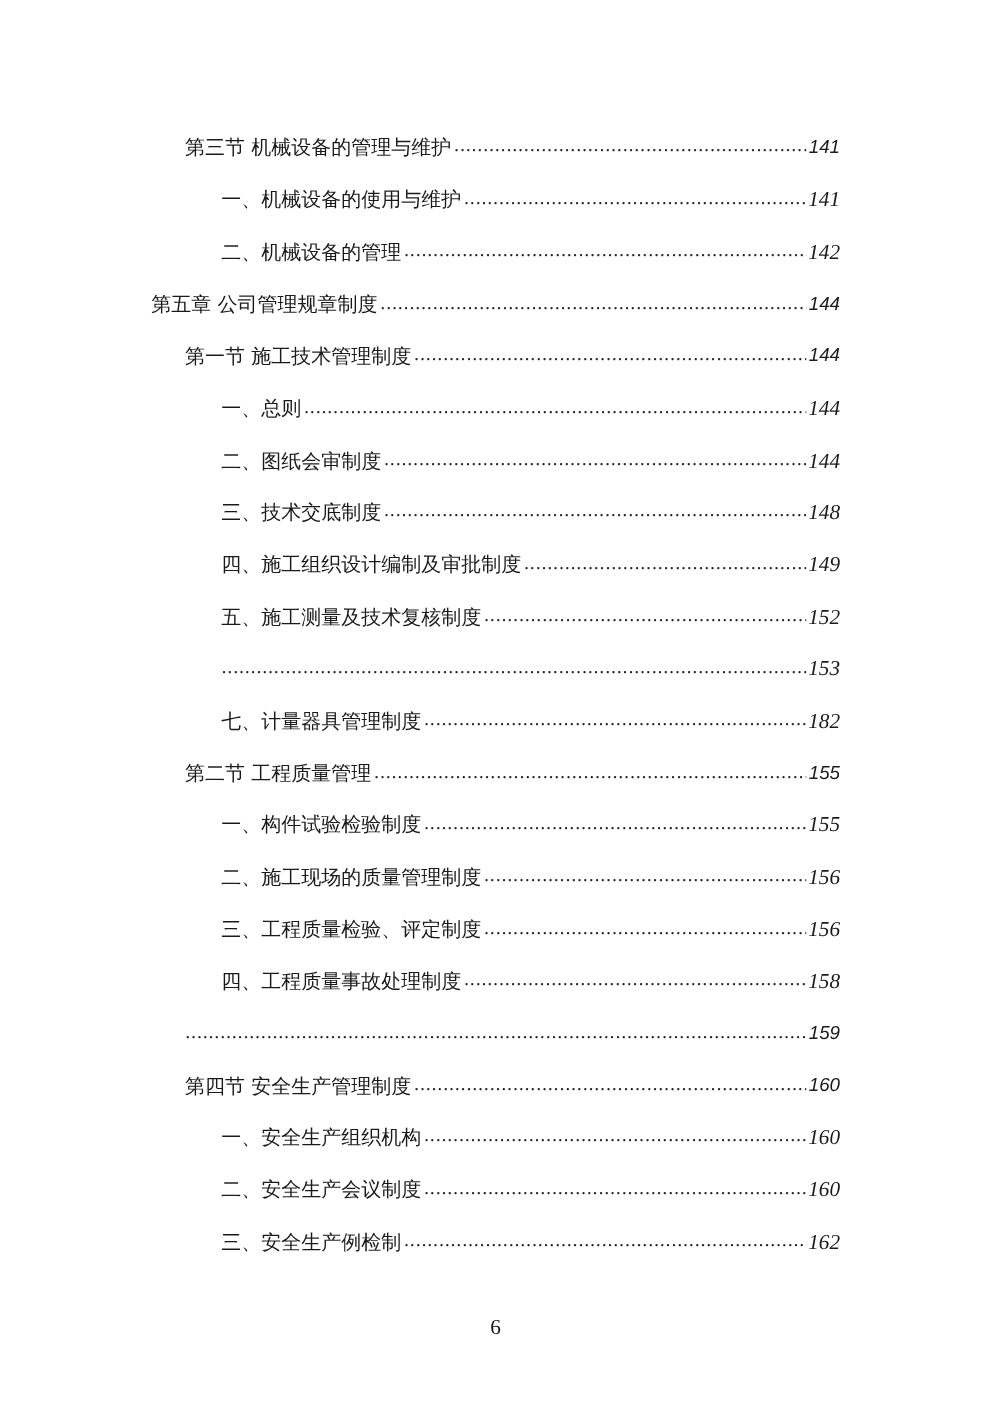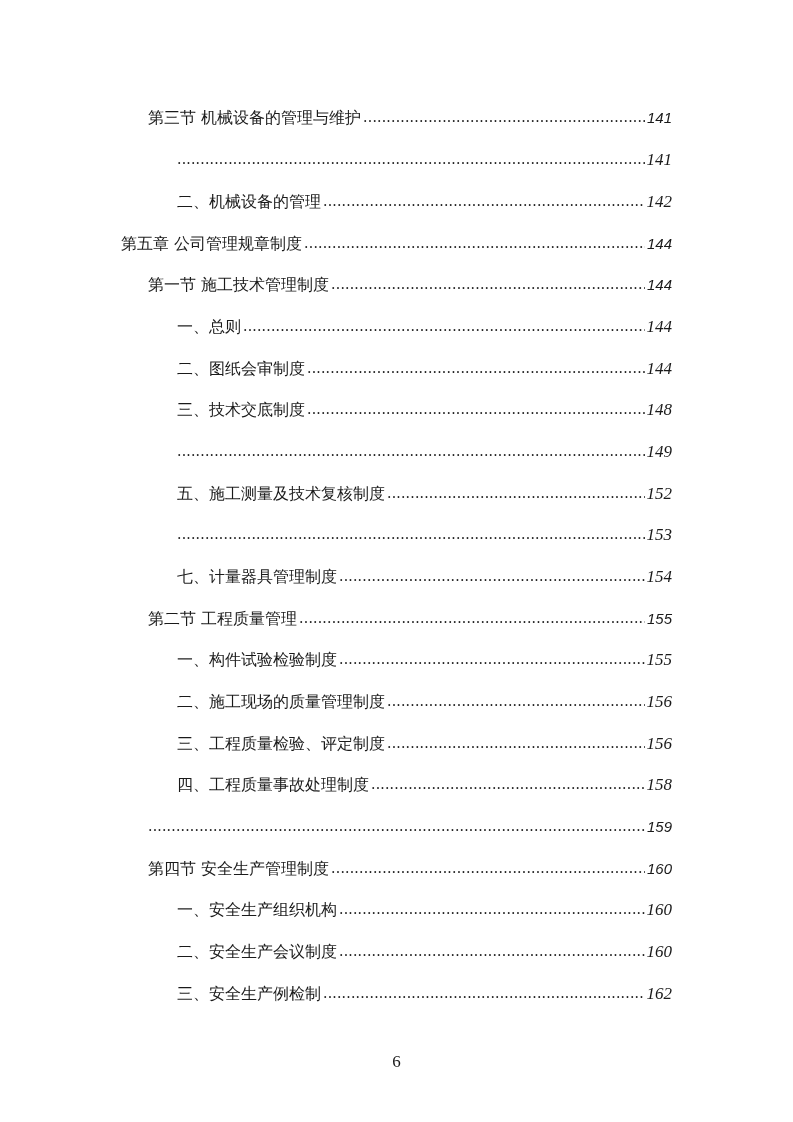--- a/index.html
+++ b/index.html
@@ -20,20 +20,21 @@
 </head>
 <body>
 
 <div class="toc">
   <div class="row" style="left:148px;right:121px;top:104px">
       <span class="label">第三节  机械设备的管理与维护</span>
       <span class="leader"></span>
       <span class="page sans">141</span>
     </div>
   <div class="row" style="left:177px;right:121px;top:146px">
+      <span class="label">一、机械设备的使用与维护</span>
       <span class="leader"></span>
       <span class="page">141</span>
     </div>
   <div class="row" style="left:177px;right:121px;top:188px">
       <span class="label">二、机械设备的管理</span>
       <span class="leader"></span>
       <span class="page">142</span>
     </div>
   <div class="row" style="left:121px;right:121px;top:230px">
       <span class="label">第五章  公司管理规章制度</span>
@@ -54,36 +55,37 @@
       <span class="label">二、图纸会审制度</span>
       <span class="leader"></span>
       <span class="page">144</span>
     </div>
   <div class="row" style="left:177px;right:121px;top:396px">
       <span class="label">三、技术交底制度</span>
       <span class="leader"></span>
       <span class="page">148</span>
     </div>
   <div class="row" style="left:177px;right:121px;top:438px">
+      <span class="label">四、施工组织设计编制及审批制度</span>
       <span class="leader"></span>
       <span class="page">149</span>
     </div>
   <div class="row" style="left:177px;right:121px;top:480px">
       <span class="label">五、施工测量及技术复核制度</span>
       <span class="leader"></span>
       <span class="page">152</span>
     </div>
   <div class="row" style="left:177px;right:121px;top:521px">
       <span class="leader"></span>
       <span class="page">153</span>
     </div>
   <div class="row" style="left:177px;right:121px;top:563px">
       <span class="label">七、计量器具管理制度</span>
       <span class="leader"></span>
-      <span class="page">154</span>
+      <span class="page">182</span>
     </div>
   <div class="row" style="left:148px;right:121px;top:605px">
       <span class="label">第二节  工程质量管理</span>
       <span class="leader"></span>
       <span class="page sans">155</span>
     </div>
   <div class="row" style="left:177px;right:121px;top:646px">
       <span class="label">一、构件试验检验制度</span>
       <span class="leader"></span>
       <span class="page">155</span>

